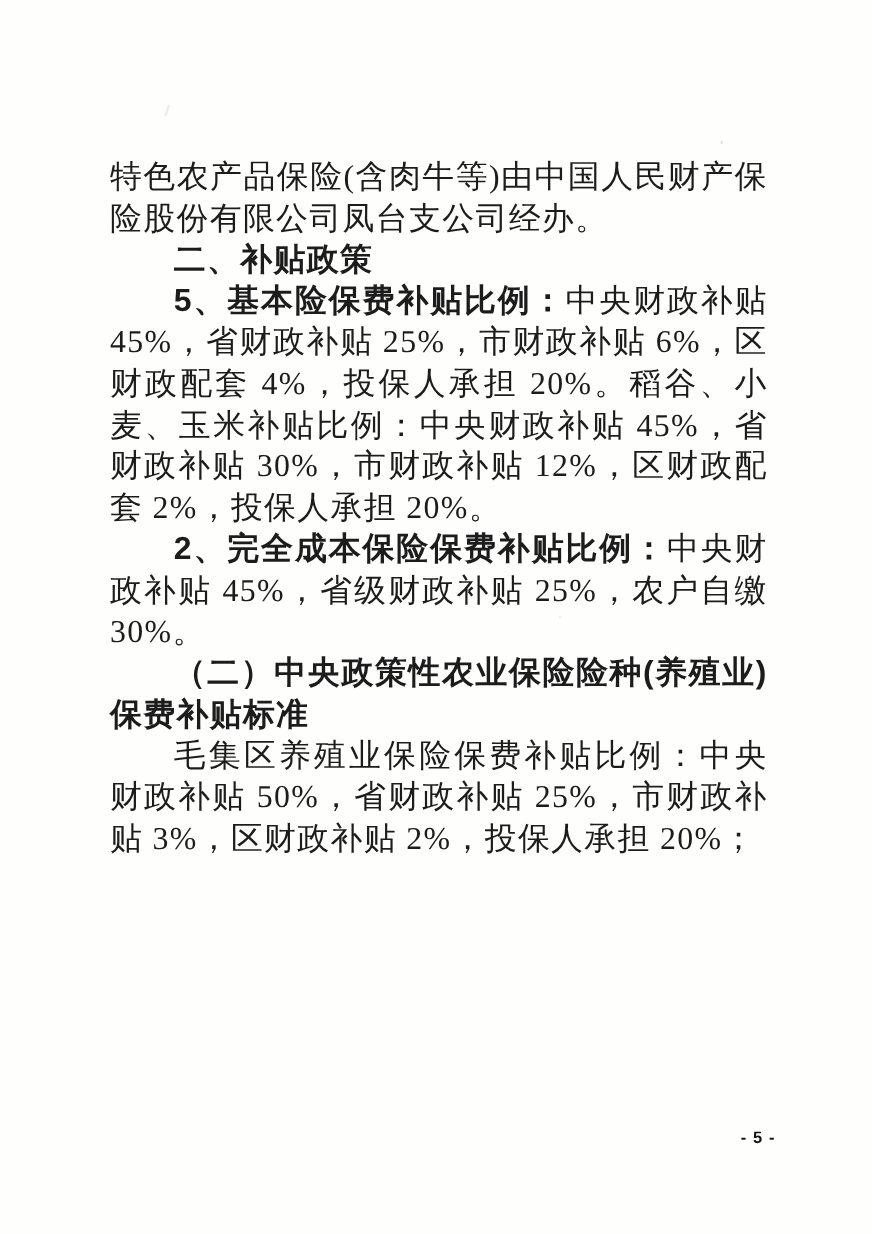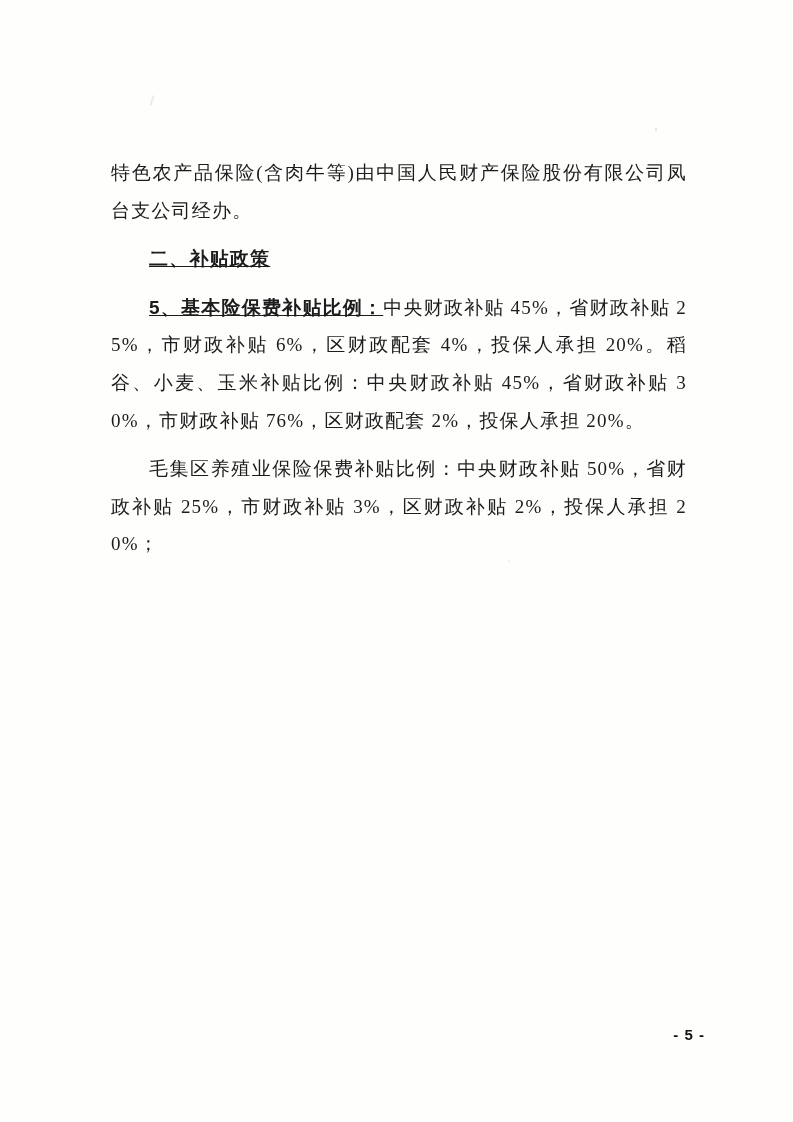--- a/index.html
+++ b/index.html
@@ -17,34 +17,33 @@
     font-family: "Liberation Serif", "DejaVu Serif", serif;
     color: #1c1c1c;
   }
   .doc-body {
     position: absolute;
     left: 100px;
     top: 143px;
     width: 598px;
   }
   .doc-body p {
-    margin: 11px;
-    font-size: 19px;
+    margin: 0;
+    font-size: 29px;
     line-height: 37.6px;
     text-align: justify;
     letter-spacing: 1.2px;
     word-break: break-all;
   }
   .doc-body p.indent {
     text-indent: 2em;
   }
   .run-bold {
     font-family: "Liberation Sans", "DejaVu Sans", sans-serif;
     font-weight: 700;
-    text-decoration: underline;
   }
   .page-number {
     position: absolute;
     top: 1026px;
     right: 88px;
     font-family: "Liberation Sans", "DejaVu Sans", sans-serif;
     font-weight: 700;
     font-size: 15px;
     letter-spacing: 1px;
     color: #111;
@@ -64,18 +63,20 @@
 <body>
 
 <div class="page">
   <span class="speck s1"></span>
   <span class="speck s2"></span>
   <span class="speck s3"></span>
 
   <div class="doc-body" id="doc-body">
       <p><span>特色农产品保险(含肉牛等)由中国人民财产保险股份有限公司凤台支公司经办。</span></p>
       <p class="indent"><span class="run-bold">二、补贴政策</span></p>
-      <p class="indent"><span class="run-bold">5、基本险保费补贴比例：</span><span>中央财政补贴 45%，省财政补贴 25%，市财政补贴 6%，区财政配套 4%，投保人承担 20%。稻谷、小麦、玉米补贴比例：中央财政补贴 45%，省财政补贴 30%，市财政补贴 76%，区财政配套 2%，投保人承担 20%。</span></p>
+      <p class="indent"><span class="run-bold">5、基本险保费补贴比例：</span><span>中央财政补贴 45%，省财政补贴 25%，市财政补贴 6%，区财政配套 4%，投保人承担 20%。稻谷、小麦、玉米补贴比例：中央财政补贴 45%，省财政补贴 30%，市财政补贴 12%，区财政配套 2%，投保人承担 20%。</span></p>
+      <p class="indent"><span class="run-bold">2、完全成本保险保费补贴比例：</span><span>中央财政补贴 45%，省级财政补贴 25%，农户自缴 30%。</span></p>
+      <p class="indent"><span class="run-bold">（二）中央政策性农业保险险种(养殖业)保费补贴标准</span></p>
       <p class="indent"><span>毛集区养殖业保险保费补贴比例：中央财政补贴 50%，省财政补贴 25%，市财政补贴 3%，区财政补贴 2%，投保人承担 20%；</span></p>
     </div>
 
   <div class="page-number">- 5 -</div>
 </div>
 
 </body></html>

